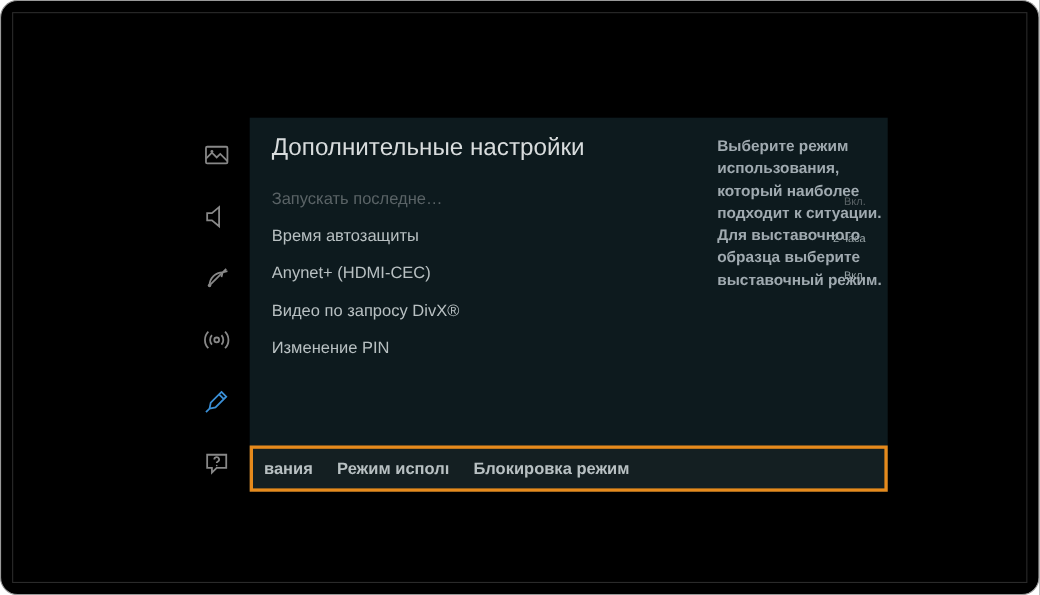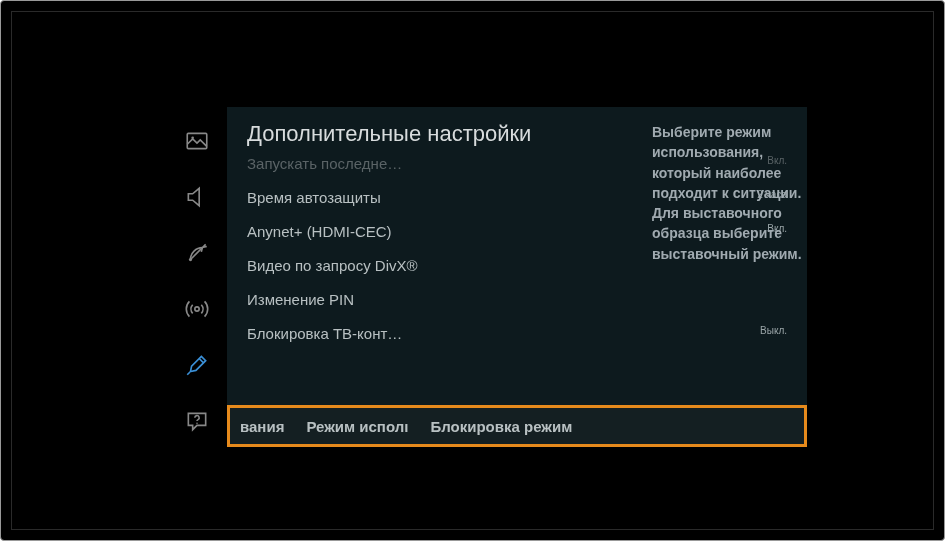--- a/index.html
+++ b/index.html
@@ -1,21 +1,21 @@
 <!DOCTYPE html>
 <html><head>
 <meta charset="utf-8">
 <style>
   * { margin: 0; padding: 0; box-sizing: border-box; }
   html, body { width: 945px; height: 541px; background: #fff; font-family: Arial, "Helvetica Neue", sans-serif; }
   .tv-frame {
     width: 945px; height: 541px;
     background: #000;
     border: 1px solid #999;
-    border-radius: 4px;
+    border-radius: 16px;
     position: relative;
     overflow: hidden;
   }
   .tv-inner {
     position: absolute;
     top: 10px; left: 10px; right: 10px; bottom: 10px;
     border: 1px solid #2a2a2a;
     background: #000;
   }
   .menu-container {
@@ -55,21 +55,21 @@
     font-weight: 400;
     padding: 14px 20px 8px 20px;
   }
   .menu-list {
     flex: 1;
     overflow: hidden;
     padding: 0 20px;
   }
   .menu-item {
     display: flex;
-    align-items: flex-start;
+    align-items: flex-end;
     justify-content: space-between;
     height: 34px;
     color: #b8c0c2;
     font-size: 15px;
     cursor: pointer;
   }
   .menu-item.dimmed { color: #5a6366; }
   .menu-item .label { white-space: nowrap; overflow: hidden; text-overflow: ellipsis; max-width: 250px;}
   .menu-item .value { color: #9aa5a8; font-size: 10px; }
   .menu-item.dimmed .value { color: #5a6366; }
@@ -163,24 +163,20 @@
             <span class="value">Вкл.</span>
           </div>
           <div class="menu-item">
             <span class="label">Видео по запросу DivX®</span>
             <span class="value"></span>
           </div>
           <div class="menu-item">
             <span class="label">Изменение PIN</span>
             <span class="value"></span>
           </div>
-          <div class="menu-item">
-            <span class="label">Блокировка ТВ-конт…</span>
-            <span class="value">Выкл.</span>
-          </div>
         </div>
         <div class="footer-row">
           <span class="footer-cell">вания</span>
           <span class="footer-cell">Режим исполı</span>
           <span class="footer-cell">Блокировка режим</span>
         </div>
       </div>
 
     </div>
 

